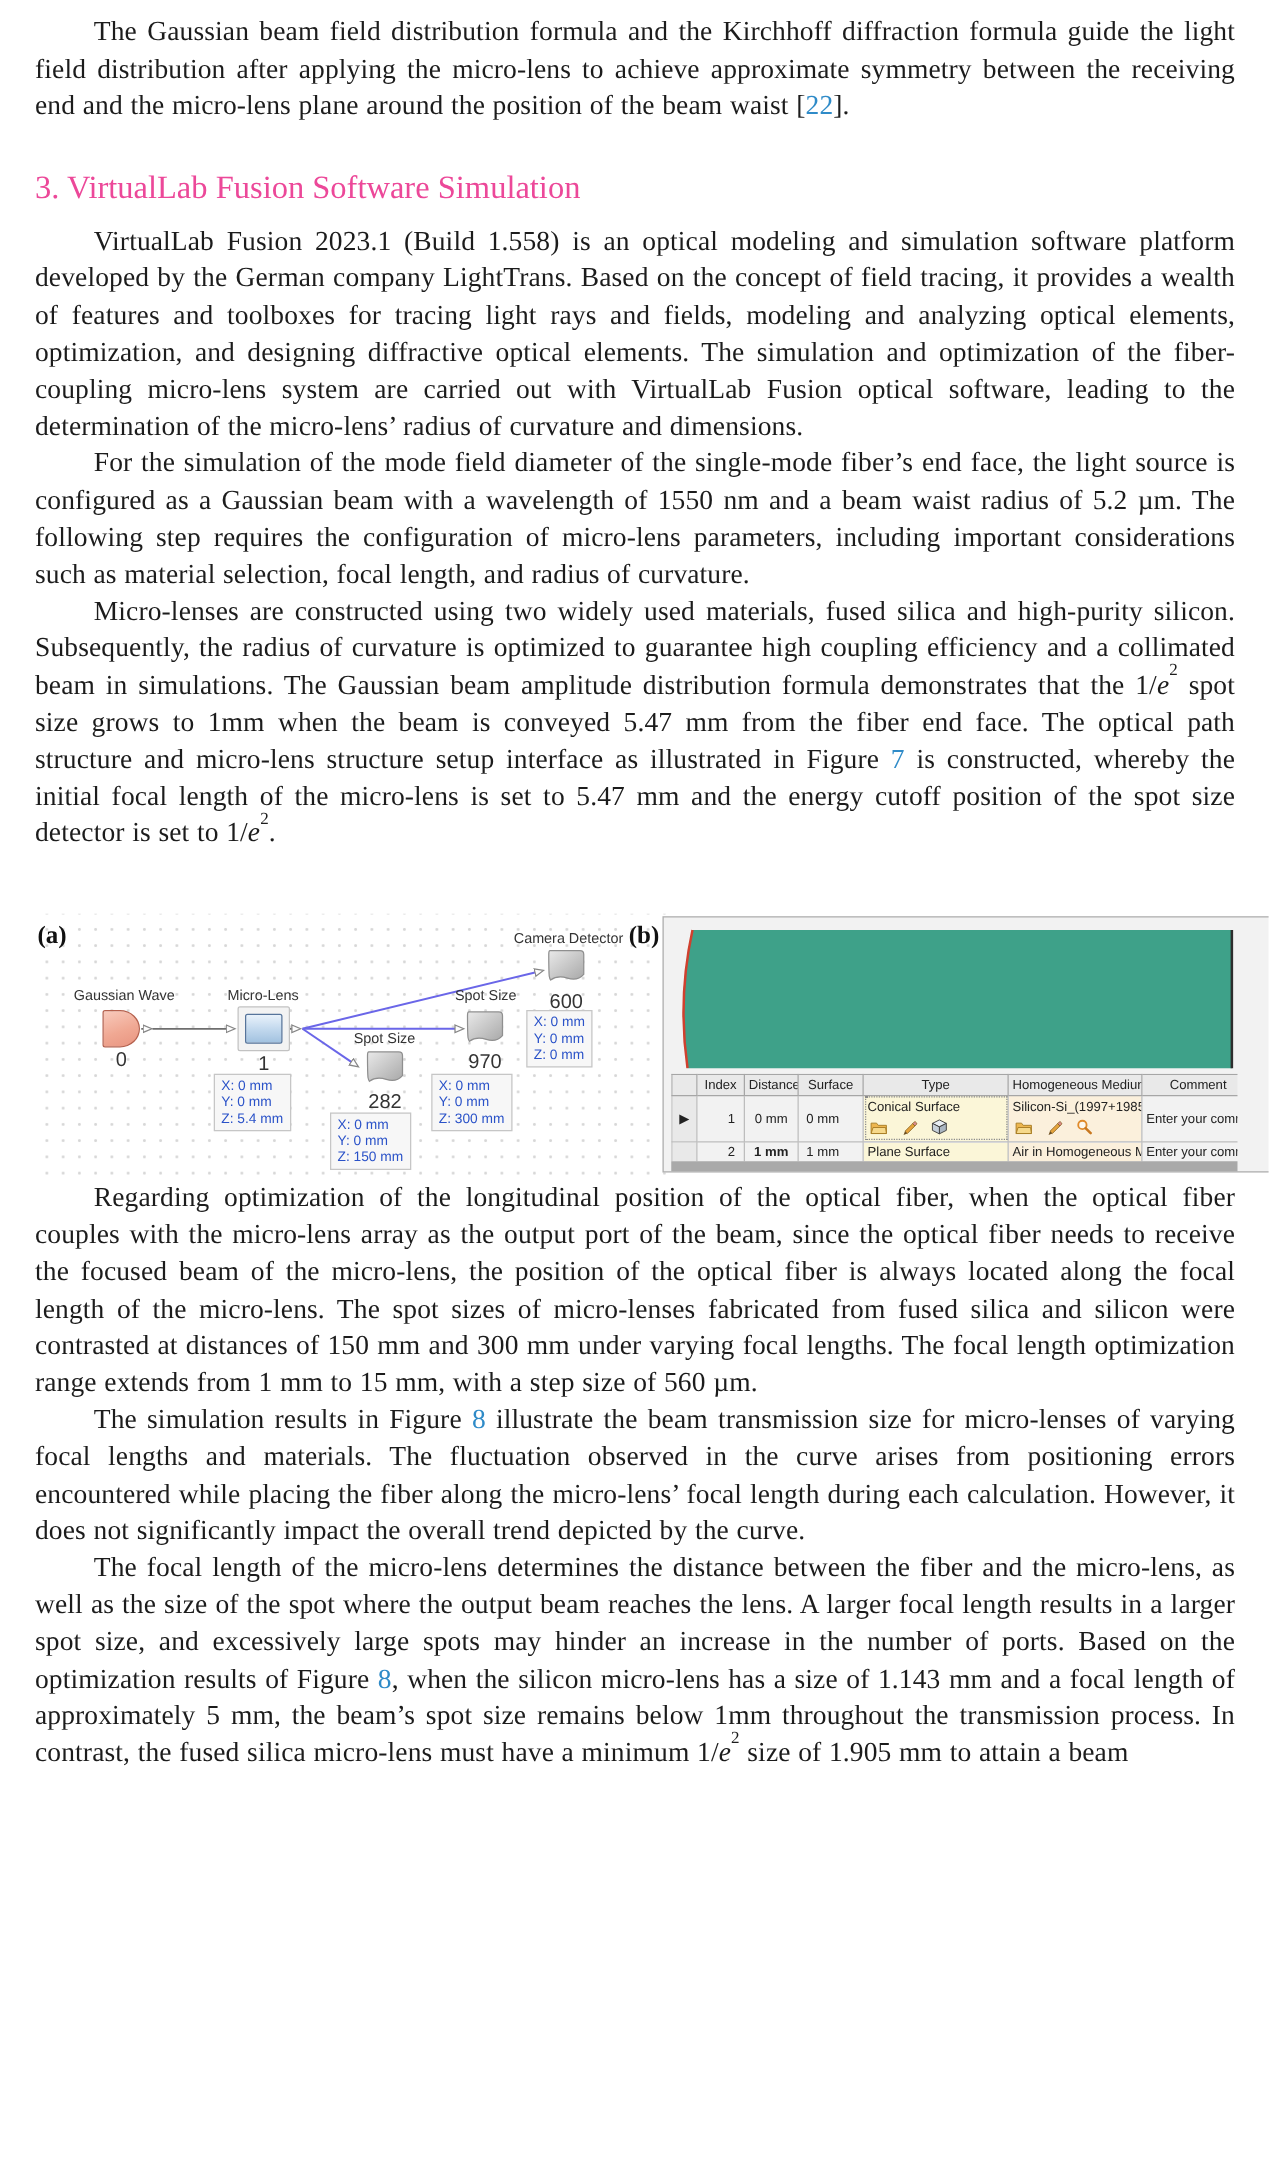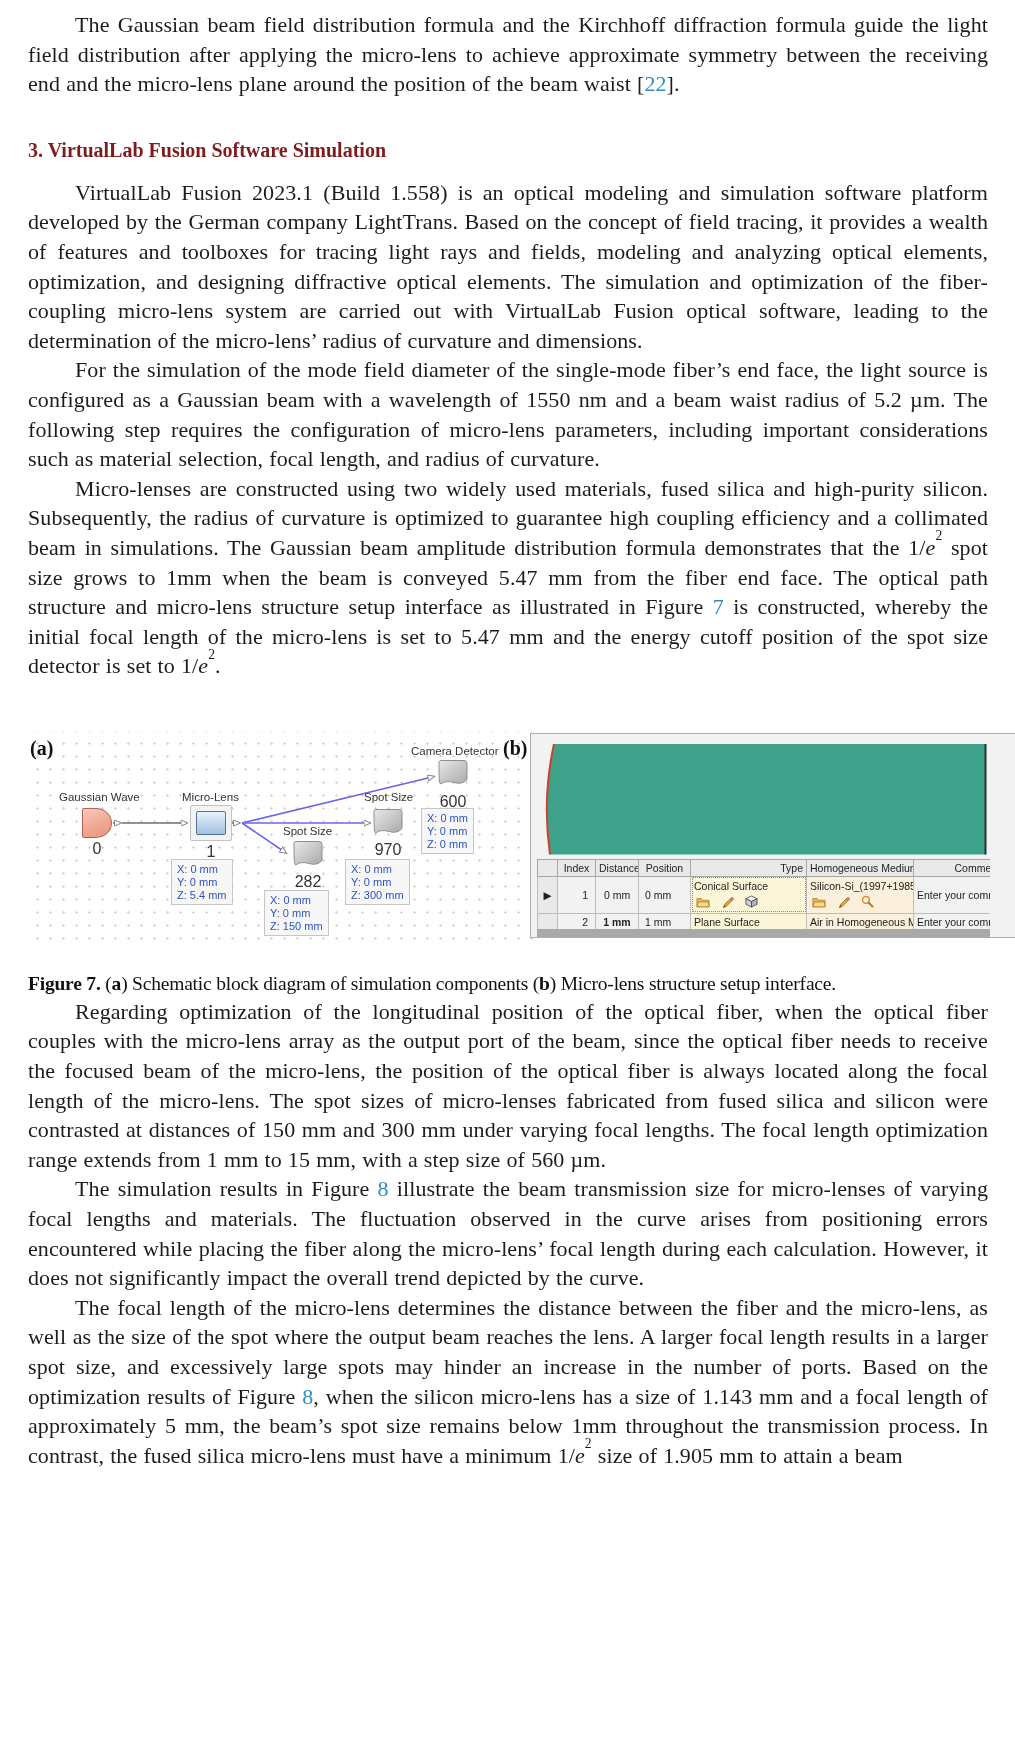--- a/index.html
+++ b/index.html
@@ -11,21 +11,21 @@
   }
   .textcol{ position:absolute; left:28px; right:27px; top:10px; }
   p.body{
     margin:0; font-size:22px; line-height:29.6px; text-align:justify;
     text-indent:47px; letter-spacing:0.1px; word-spacing:0.5px; color:#1c1c1c;
   }
   p.body i{ font-style:italic; }
   p.body sup{ font-size:0.62em; position:relative; top:-0.45em; line-height:0; }
   .reflink{ color:#2f8bc8; cursor:pointer; }
   h2.section{
-    margin:37px 0 14px 0; font-size:20px; line-height:28px; font-weight:bold; color:#7f1d1d;
+    margin:37px 0 14px 0; font-size:26px; line-height:28px; font-weight:normal; color:#ec4899;
   }
   
   .fig{
     position:relative; width:975px; height:212px; margin:50px 0 0 0;
     font-family:"Liberation Sans","DejaVu Sans",sans-serif;
   }
   .dots{
     position:absolute; left:0; top:0; width:505px; height:212px;
     background-image:radial-gradient(circle,#d7d7d7 1px,rgba(255,255,255,0) 1.2px);
     background-size:13px 13px; background-position:3px 6px;
@@ -64,21 +64,21 @@
   }
   .lens-svg{ position:absolute; left:6px; top:9px; }
   .btablewrap{ position:absolute; left:6px; top:125px; width:453px; height:70px; overflow:hidden; }
   table.btab{ border-collapse:collapse; table-layout:fixed; width:466px; }
   table.btab th, table.btab td{
     border:1px solid #bdbdbd; font-size:10.5px; line-height:12px;
     font-family:"Liberation Sans","DejaVu Sans",sans-serif; color:#222;
     padding:1px 3px; overflow:hidden; white-space:nowrap; box-sizing:border-box;
   }
   table.btab th{ background:#e9e9e9; font-weight:normal; text-align:center; border-color:#a6a6a6; }
-  table.btab th.tl{ text-align:right; }
+  table.btab th.tl{ text-align:center; }
   td.markercol{ background:#e9e9e9; text-align:center; font-size:8px; color:#111; }
   .dim{ color:#8f8f8f; }
   .strong{ color:#111; font-weight:bold; }
   td.cream{ background:#fbf6d8; }
   td.cream2{ background:#fbf0dc; }
   td.sel{ outline:1.5px dotted #8a8a8a; outline-offset:-2px; }
   .iconrow{ display:flex; gap:11px; align-items:center; margin:3px 2px 1px 2px; height:14px; }
   .graystrip{ position:absolute; left:6px; top:195px; width:453px; height:8px; background:#a9a9a9; }
   .tcenter{ text-align:center; }
   .tright{ text-align:right; padding-right:7px !important; }
@@ -205,21 +205,21 @@
               <col style="width:52px">
                 <col style="width:116px">
                 <col style="width:107px">
                 <col style="width:90px">
             </colgroup>
             <tbody>
                 <tr style="height:17px;">
               <th></th>
               <th>Index</th>
               <th>Distance</th>
-              <th>Position</th>
+              <th>Surface</th>
               <th class="tl">Type</th>
               <th class="tl">Homogeneous Medium</th>
               <th class="tl">Comment</th>
             </tr>
             <tr style="height:37px;">
               <td class="markercol">▶</td>
               <td class="tright dim">1</td>
               <td class="tcenter dim">0 mm</td>
               <td class="dim" style="padding-left:6px;">0 mm</td>
               <td class="cream sel">
@@ -270,19 +270,18 @@
               <td class="cream2">Air in Homogeneous Me</td>
               <td>Enter your comr</td>
             </tr>
           </tbody>
             </table>
         </div>
         <div class="graystrip"></div>
       </div>
     </div>
 
-    <div class="caption"><b>Figure 7.</b> (<b>a</b>) Schematic block diagram of simulation components (<b>b</b>) Micro-lens structure setup interface.</div>
 
     <p class="body after-fig">Regarding optimization of the longitudinal position of the optical fiber, when the optical fiber couples with the micro-lens array as the output port of the beam, since the optical fiber needs to receive the focused beam of the micro-lens, the position of the optical fiber is always located along the focal length of the micro-lens. The spot sizes of micro-lenses fabricated from fused silica and silicon were contrasted at distances of 150 mm and 300 mm under varying focal lengths. The focal length optimization range extends from 1 mm to 15 mm, with a step size of 560 µm.</p>
     <p class="body">The simulation results in Figure <span class="reflink">8</span> illustrate the beam transmission size for micro-lenses of varying focal lengths and materials. The fluctuation observed in the curve arises from positioning errors encountered while placing the fiber along the micro-lens’ focal length during each calculation. However, it does not significantly impact the overall trend depicted by the curve.</p>
     <p class="body">The focal length of the micro-lens determines the distance between the fiber and the micro-lens, as well as the size of the spot where the output beam reaches the lens. A larger focal length results in a larger spot size, and excessively large spots may hinder an increase in the number of ports. Based on the optimization results of Figure <span class="reflink">8</span>, when the silicon micro-lens has a size of 1.143 mm and a focal length of approximately 5 mm, the beam’s spot size remains below 1mm throughout the transmission process. In contrast, the fused silica micro-lens must have a minimum <span>1/<i>e</i><sup>2</sup></span> size of 1.905 mm to attain a beam</p>
   </div>
 </div>
 
 </body></html>

